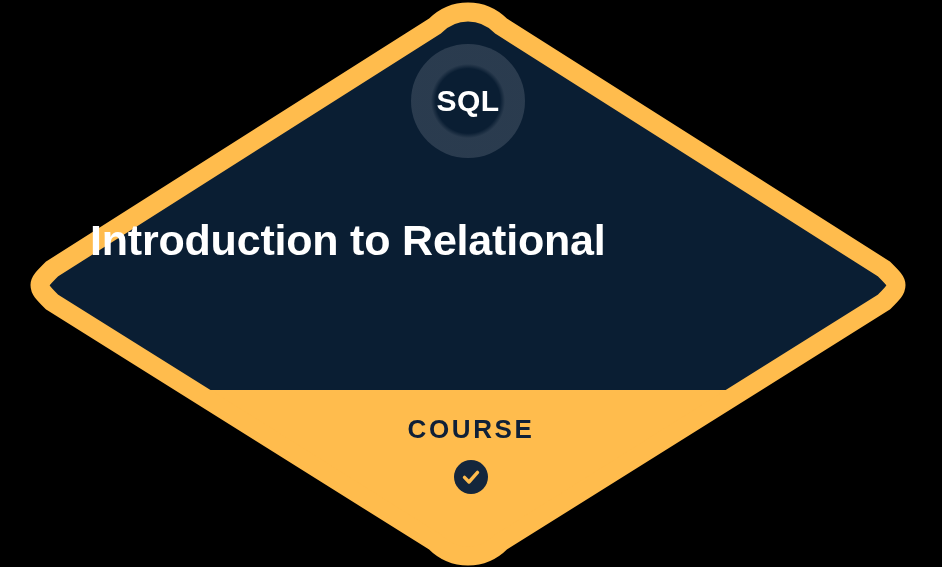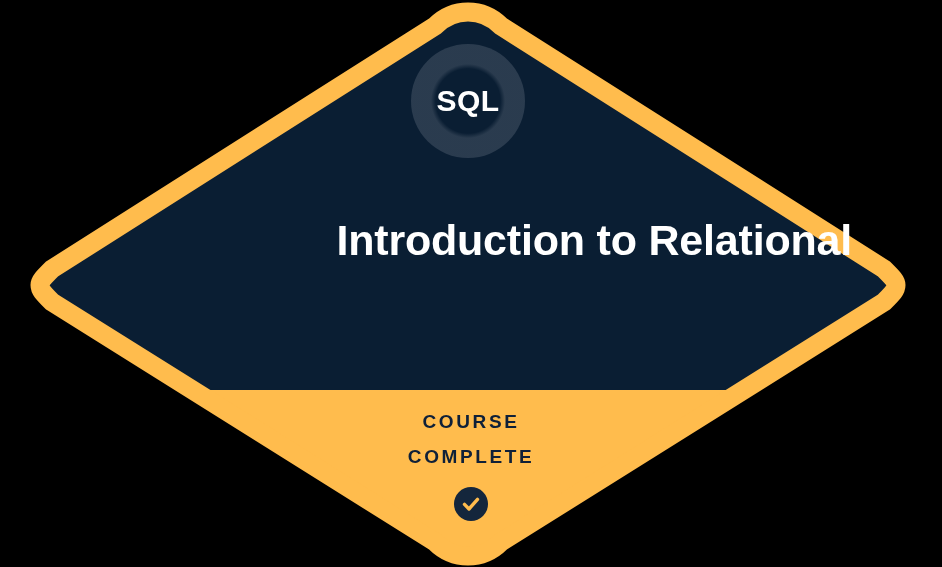--- a/index.html
+++ b/index.html
@@ -67,21 +67,21 @@
     font-family: "Liberation Sans", sans-serif;
     text-align: center;
   }
 
   
   #course-title {
     position: absolute;
     left: 90px;
     top: 216px;
     width: 762px;
-    text-align: right;
+    text-align: left;
     color: #ffffff;
     font-size: 43px;
     font-weight: bold;
     line-height: 48px;
     letter-spacing: -0.2px;
     font-family: "Liberation Sans", sans-serif;
   }
   #course-title .title-line {
     display: block;
   }
@@ -90,26 +90,27 @@
   #completion-block {
     position: absolute;
     left: 171px;
     top: 404px;
     width: 600px;
     text-align: center;
   }
   .completion-line {
     display: block;
     color: #0f2038;
-    font-size: 19px;
+    font-size: 26px;
     font-weight: bold;
     letter-spacing: 2.6px;
     line-height: 35px;
     font-family: "Liberation Sans", sans-serif;
     text-transform: uppercase;
+    margin-top: 8px;
   }
 
   #check-badge {
     margin: 13px auto 0 auto;
     width: 34px;
     height: 34px;
   }
 </style>
 </head>
 <body>
@@ -161,21 +162,20 @@
     <div id="sql-emblem">
       <span id="sql-emblem-label">SQL</span>
     </div>
 
     <div id="course-title">
       <span class="title-line">Introduction to Relational</span>
     </div>
 
     <div id="completion-block">
       <span class="completion-line">COURSE</span>
-      <span class="completion-line">COMPLETE</span>
       <svg id="check-badge" viewBox="0 0 34 34">
         <circle cx="17" cy="17" r="17" fill="#14263C"></circle>
         <path d="M 10.5 17.4 L 15 22 L 23.5 12.4" fill="none" stroke="#FFBC4D" stroke-width="3.4" stroke-linecap="round" stroke-linejoin="round"></path>
       </svg>
     </div>
 
   </div>
 </div>
 
 </body></html>

